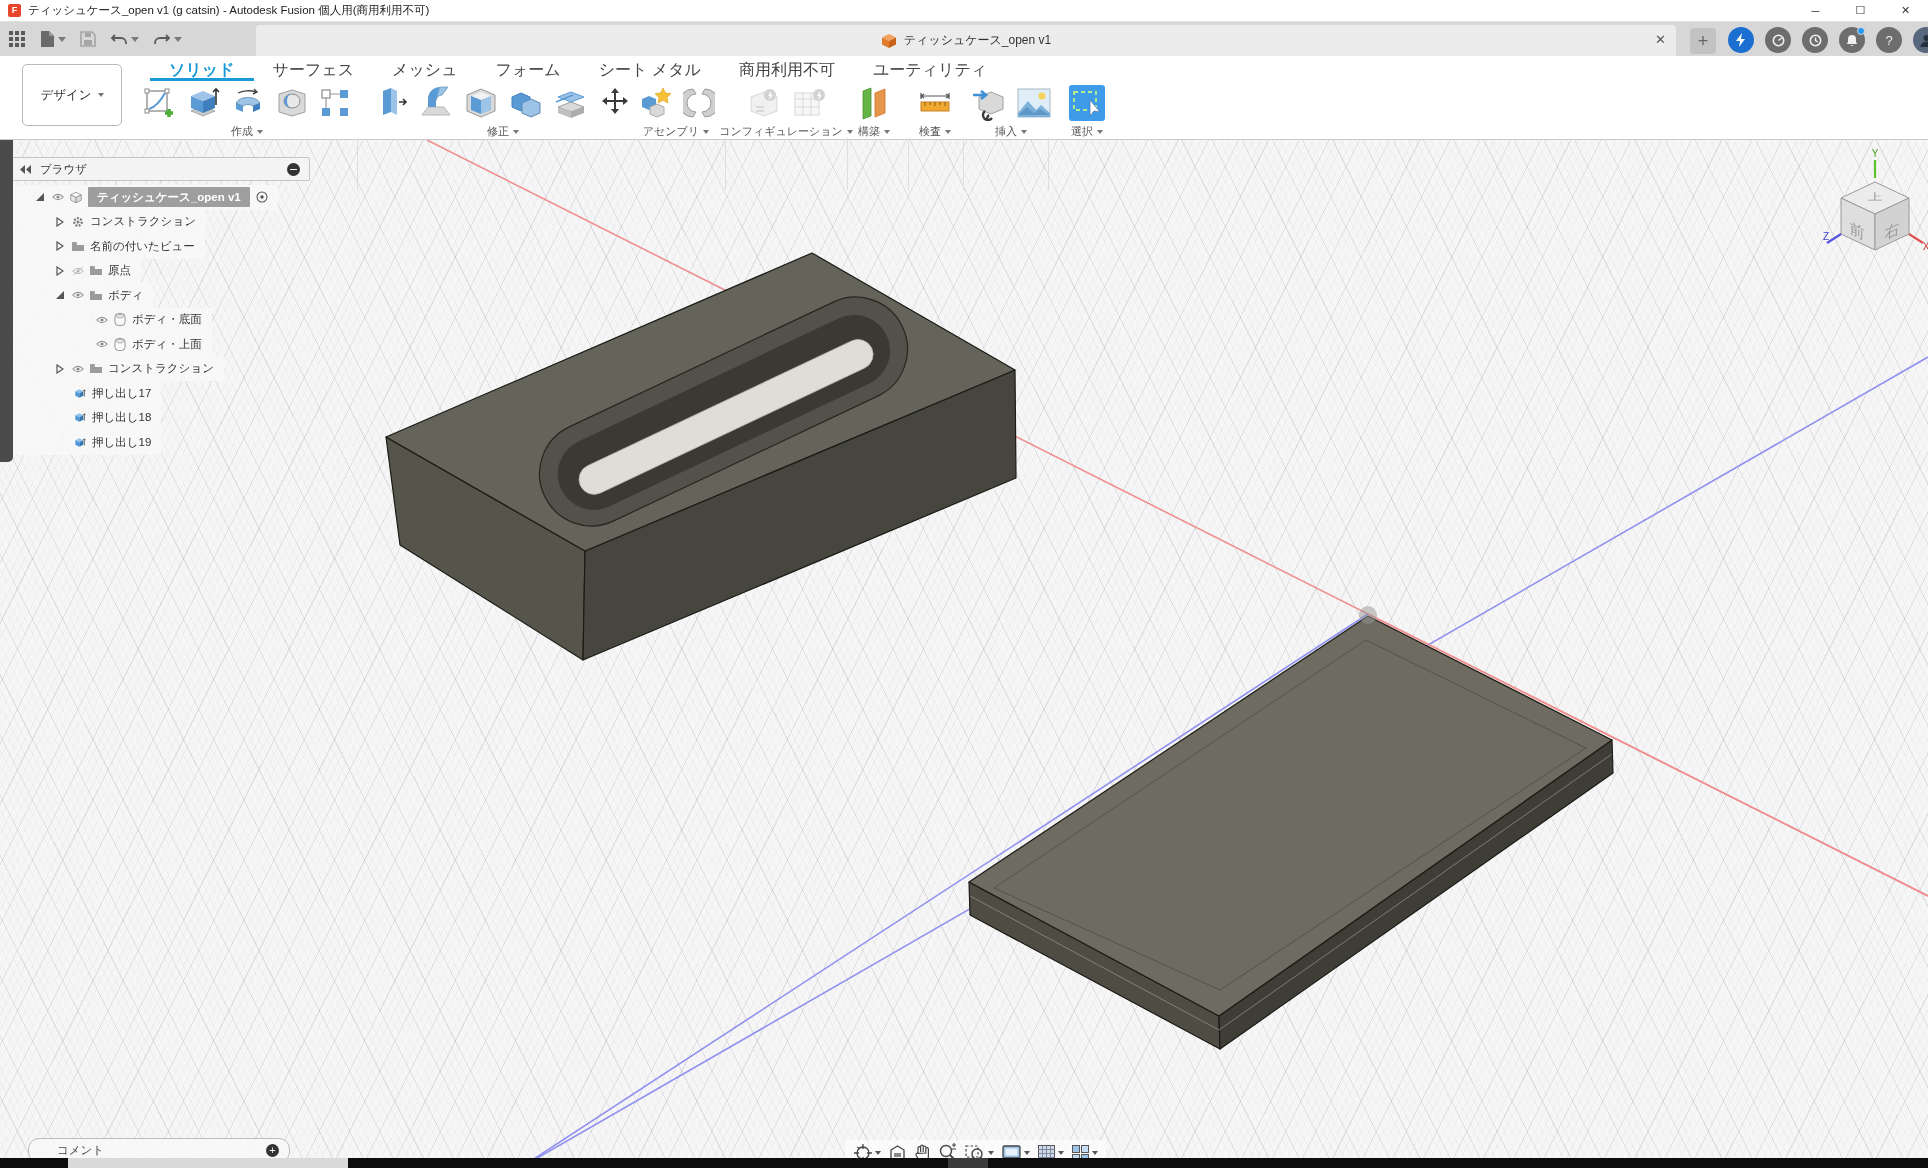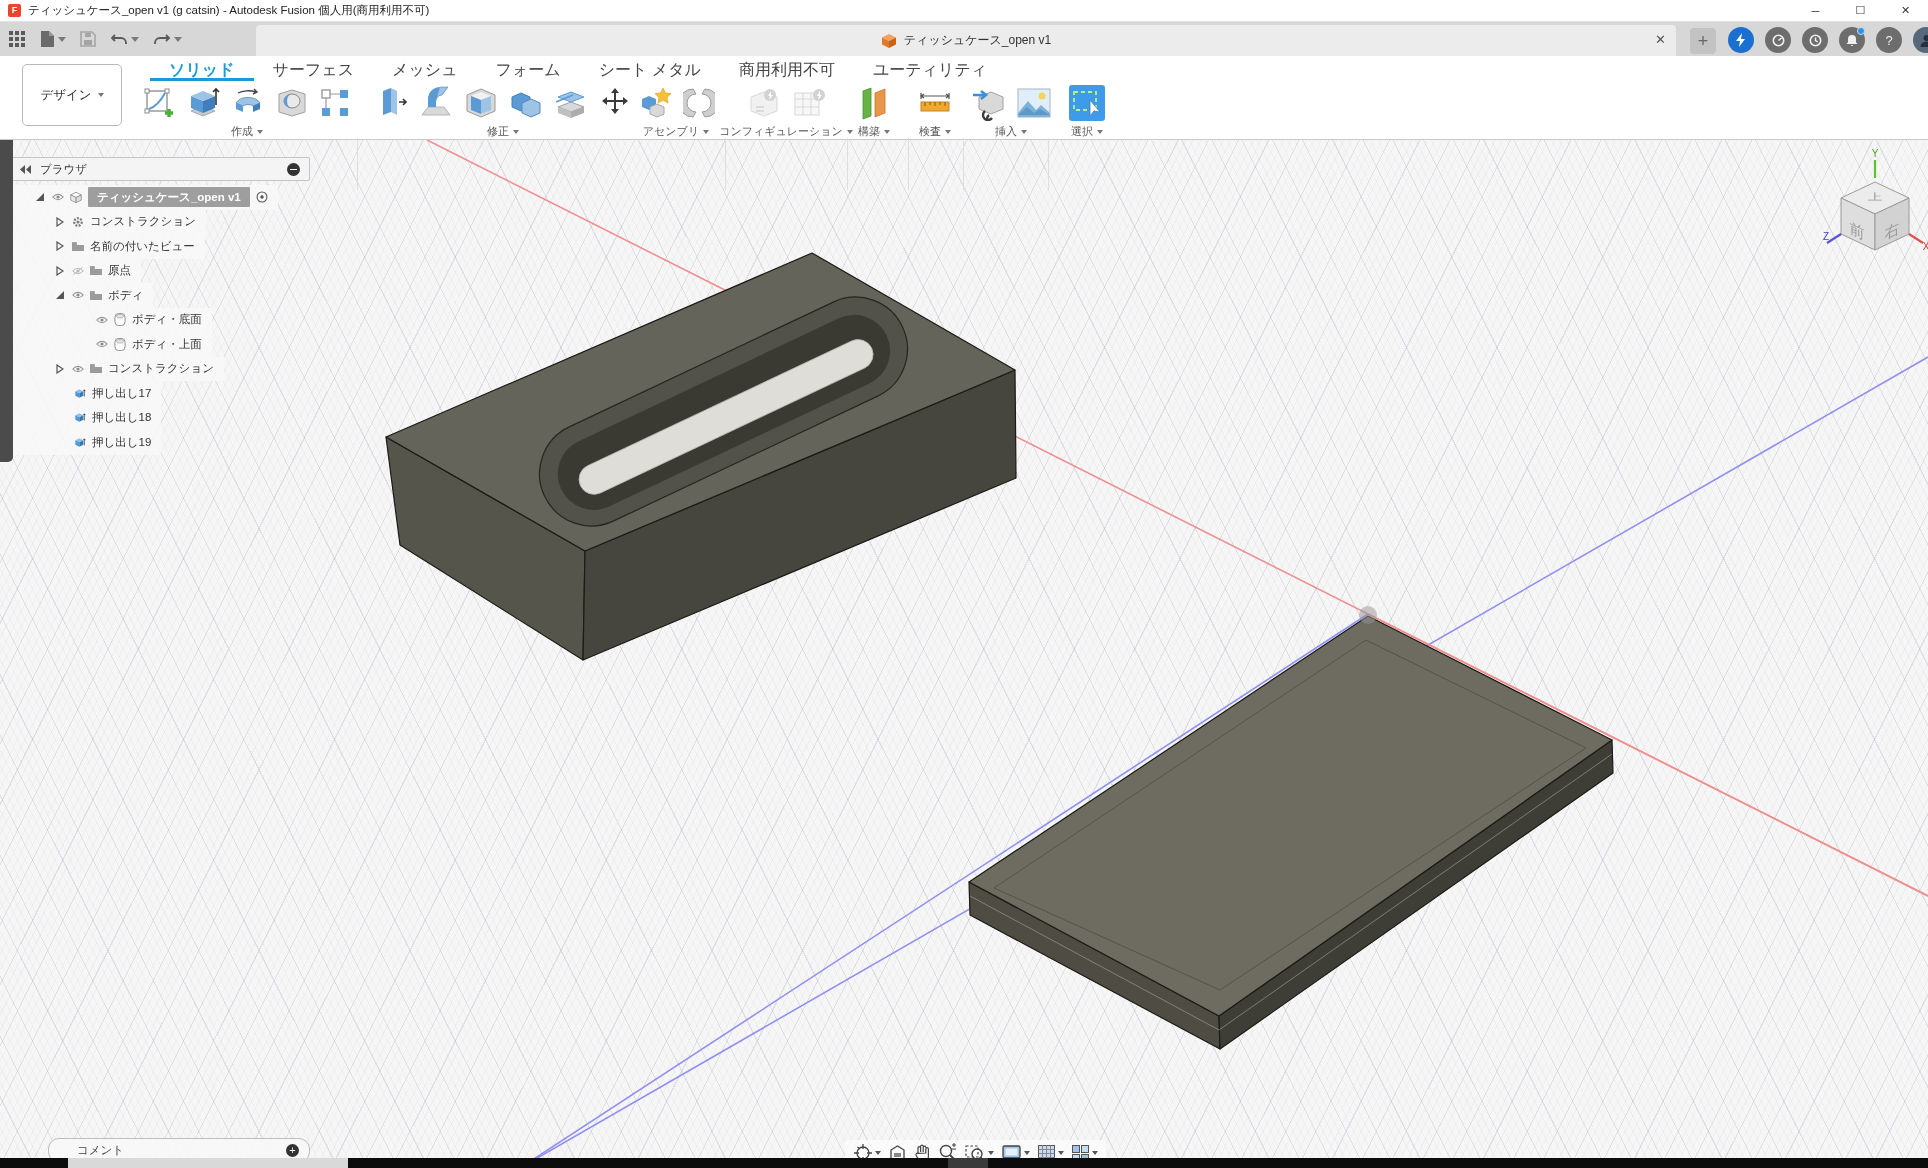--- a/index.html
+++ b/index.html
@@ -65,21 +65,21 @@
   #browser-header { height:24px; background:#f4f4f4; border:1px solid #c4c4c4; border-radius:2px;
     display:flex; align-items:center; padding:0 9px; gap:8px; }
   #browser-collapse { margin-left:auto; width:13px; height:13px; border-radius:50%; background:#333;
     position:relative; }
   #browser-collapse::after{ content:""; position:absolute; left:3px; top:6px; width:7px; height:1.5px; background:#f4f4f4;}
   .tree-row { height:24.5px; display:flex; align-items:center; gap:6px; width:max-content;
     background:rgba(248,248,248,.88); padding:0 10px 0 0; }
   .tw { width:12px; display:flex; justify-content:center; flex:none; }
   .root-label { background:#9e9e9e; color:#fff; font-weight:bold; padding:2.5px 9px; border-radius:1px; }
   
-  #comment-bar { position:absolute; left:48px; top:998px; width:262px; height:25px;
+  #comment-bar { position:absolute; left:28px; top:998px; width:262px; height:25px;
     border:1px solid #bdbdbd; border-radius:11px; background:rgba(247,247,247,.92);
     display:flex; align-items:center; padding:0 10px 0 28px; font-size:11.5px; color:#444; z-index:10;}
   #comment-add { margin-left:auto; width:13px; height:13px; border-radius:50%; background:#333;
     color:#f4f4f4; font-size:11px; line-height:12px; text-align:center; }
   
   #navbar { position:absolute; left:845px; top:1000px; height:26px; display:flex; align-items:center;
     gap:7px; background:rgba(252,252,252,.78); border-radius:4px; padding:0 8px; z-index:10; }
   .nav-item { display:flex; align-items:center; gap:2px; }
   .nav-caret { width:0; height:0; border-left:3.5px solid transparent; border-right:3.5px solid transparent;
     border-top:4.5px solid #555; }

